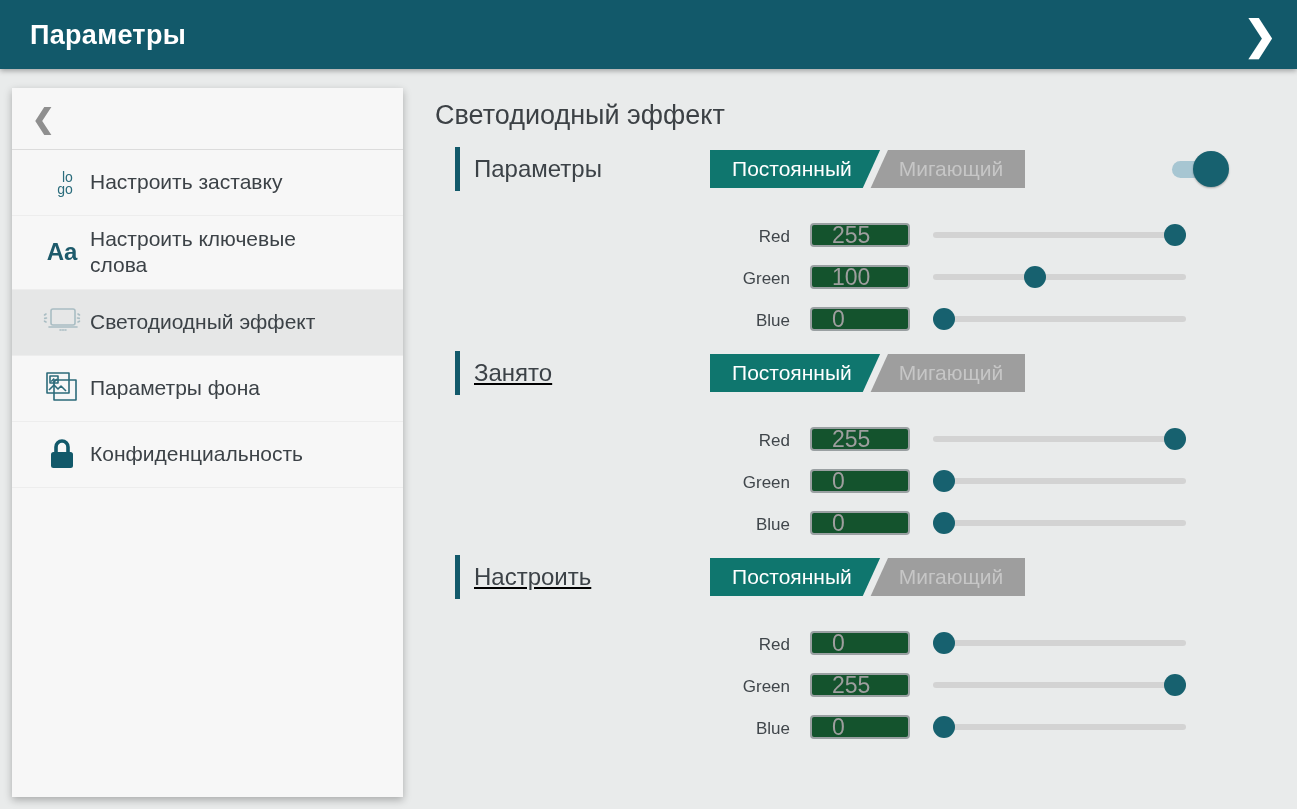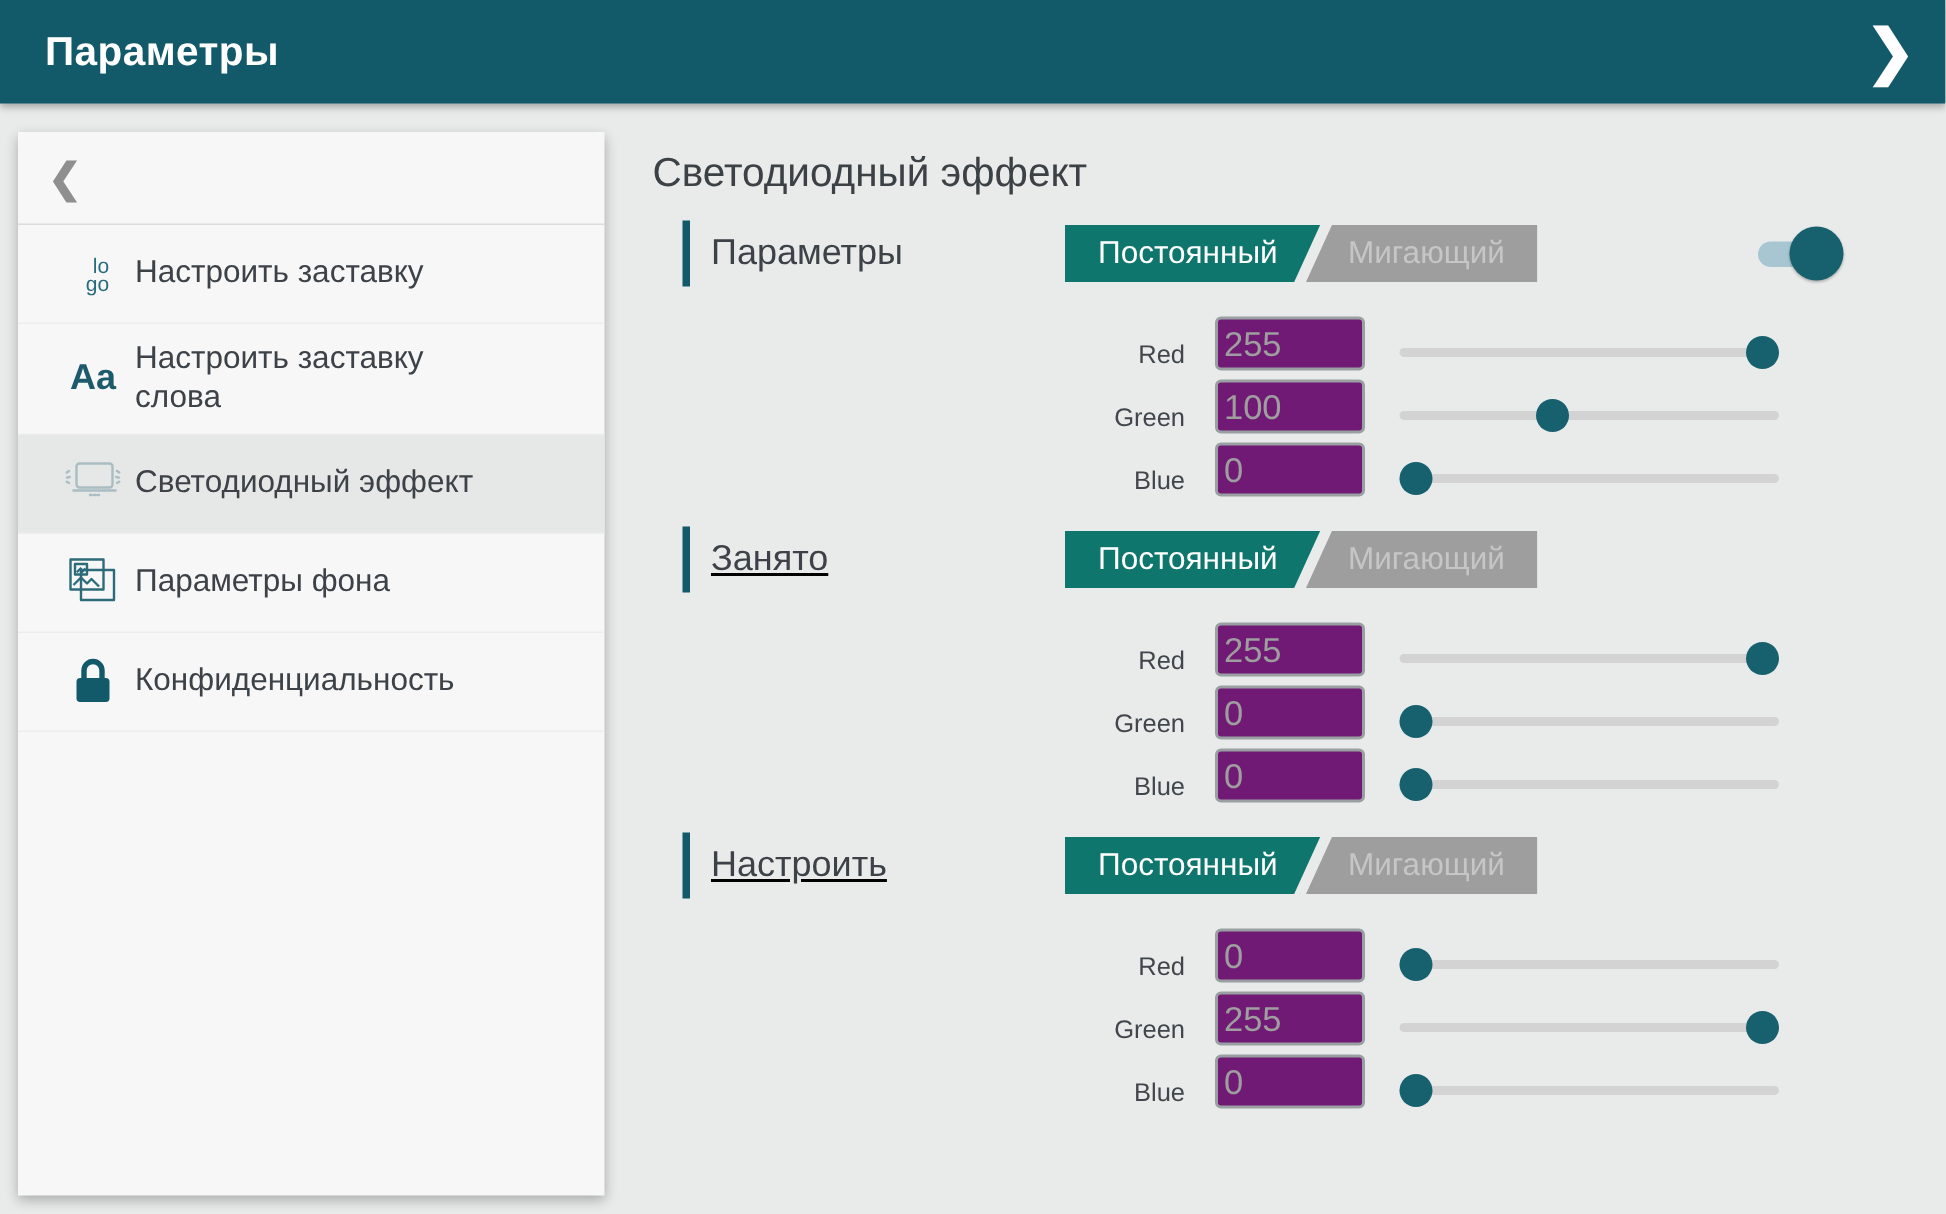--- a/index.html
+++ b/index.html
@@ -79,24 +79,24 @@
   .switch-thumb {
     position:absolute; right:-1px; top:1px; width:36px; height:36px; border-radius:50%;
     background:#17616f; box-shadow:0 1px 2px rgba(0,0,0,.3);
   }
 
   
   .channels { margin-left:205px; margin-top:20px; }
   .channel-row { display:flex; align-items:flex-end; height:36px; margin-bottom:6px; }
   .channel-label { width:150px; text-align:right; font-size:17px; color:#40464b; }
   .channel-input {
-    margin-left:20px; width:100px; height:36px;
-    border:2px solid #9aa0a2; border-radius:4px; background:#701a75;
+    margin-left:20px; width:100px; height:24px;
+    border:2px solid #9aa0a2; border-radius:4px; background:#14532d;
     font-family:"Liberation Sans", sans-serif;
-    font-size:23px; color:#9e9e9e; padding:0 4px;
+    font-size:23px; color:#9e9e9e; padding:0 20px;
   }
   .slider { position:relative; margin-left:23px; width:253px; height:24px; cursor:pointer; }
   .slider-track { position:absolute; left:0; top:9px; width:253px; height:6px; background:#d3d3d3; border-radius:3px; }
   .slider-thumb {
     position:absolute; top:1px; width:22px; height:22px; border-radius:50%;
     background:#17616f; left:calc(var(--p,0) * 231px);
   }
 
   svg .st { stroke:#a9bdc3; fill:none; stroke-width:1.6; stroke-linecap:round; }
   svg .teal-stroke { stroke:#2c6b7a; fill:none; stroke-width:1.6; stroke-linejoin:round; }
@@ -121,21 +121,21 @@
         <span class="l2">go</span>
       </span>
     </span>
     <span class="sidebar-label">Настроить заставку</span>
   </div>
 
   <div class="sidebar-item">
     <span class="sidebar-icon-box">
       <span class="aa-glyph">Aa</span>
     </span>
-    <span class="sidebar-label">Настроить заставку слова</span>
+    <span class="sidebar-label">Настроить ключевые слова</span>
   </div>
 
   <div class="sidebar-item selected">
     <span class="sidebar-icon-box">
       <svg width="42" height="34" viewBox="0 0 42 34">
         <rect class="st" x="10" y="4" width="24" height="16" rx="2"></rect>
         <path class="st" d="M8 22 h28" stroke-width="2.6"></path>
         <path class="st" d="M19 25 h1 M21.5 25 h1 M24 25 h1" stroke-width="1.4"></path>
         <path class="st" d="M5 9 l-1.5 1 M5.5 13 l-1.8 .4 M5 17 l-1.5 -0.8" stroke-width="1.2"></path>
         <path class="st" d="M37 9 l1.5 1 M36.5 13 l1.8 .4 M37 17 l1.5 -0.8" stroke-width="1.2"></path>

